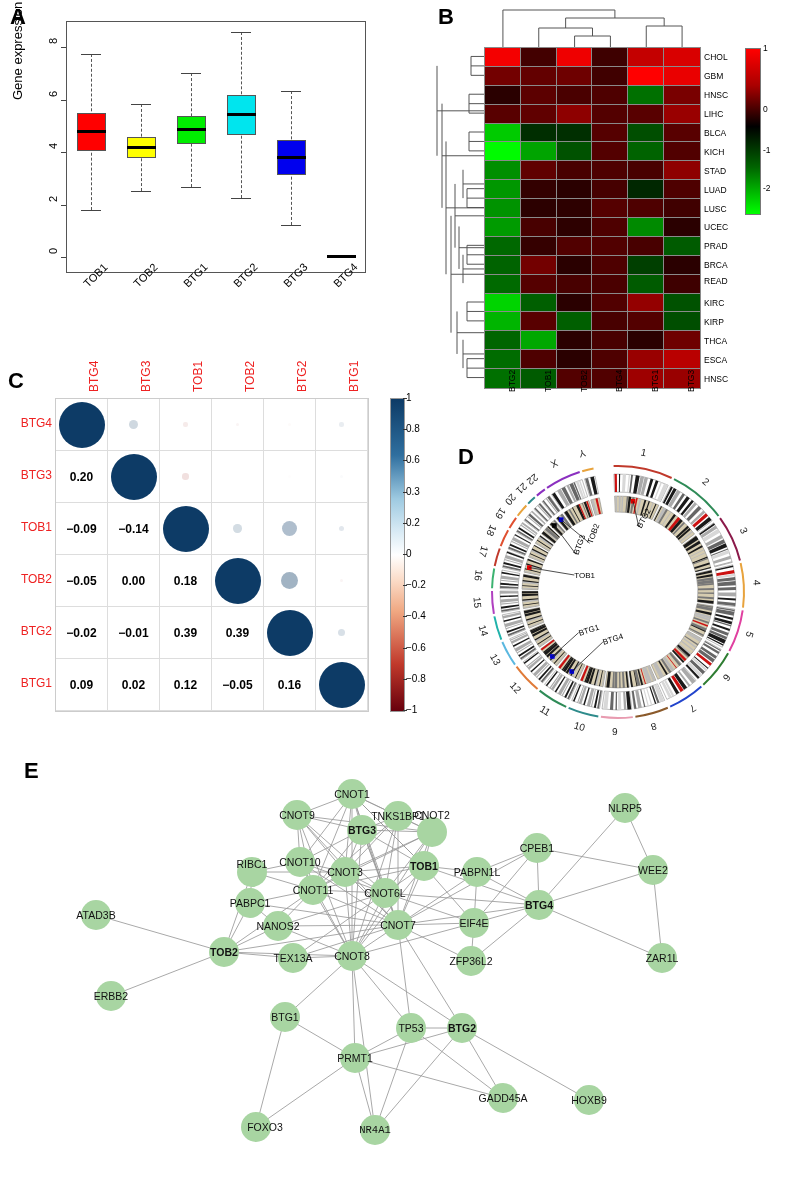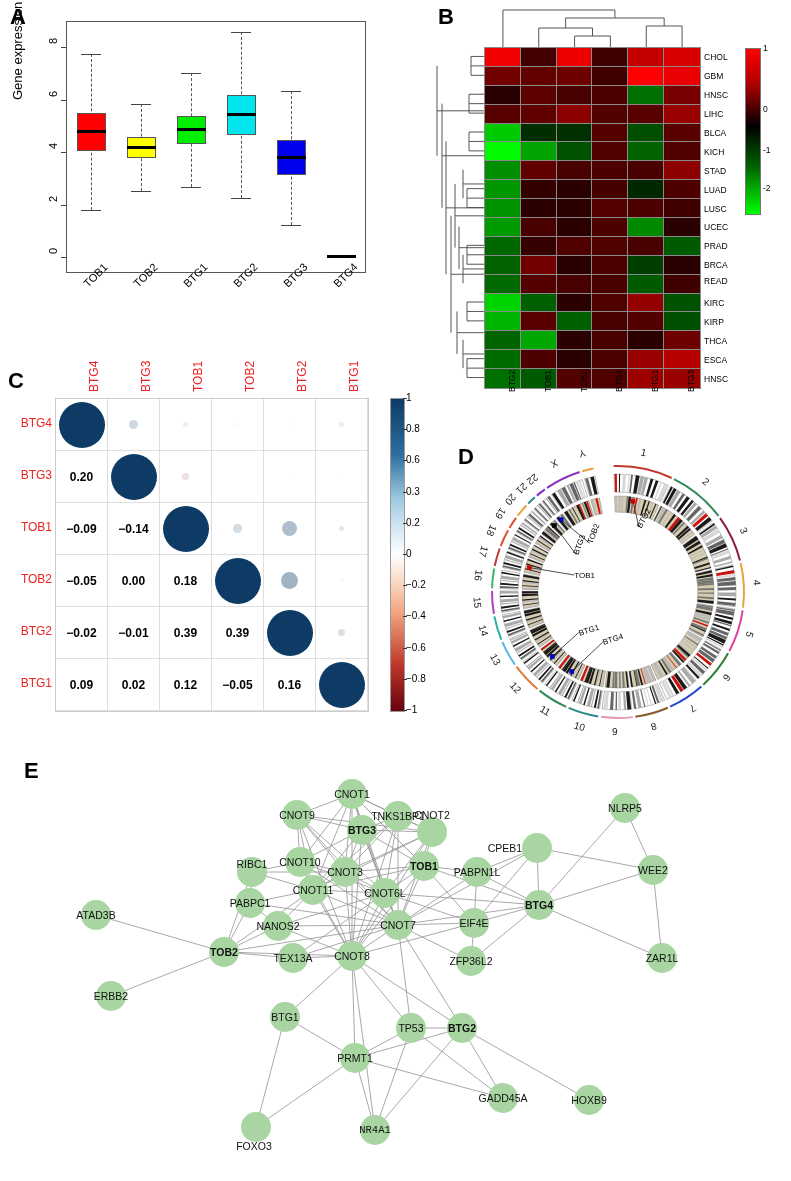--- a/index.html
+++ b/index.html
@@ -1098,21 +1098,21 @@
       <div class="nlabel" style="left: 625px; top: 68px;">NLRP5</div>
       <div class="node" style="left: 300px; top: 122px; width: 30px; height: 30px; background: rgb(168, 213, 162);"></div>
       <div class="nlabel" style="left: 300px; top: 122px;">CNOT10</div>
       <div class="node" style="left: 252px; top: 132px; width: 30px; height: 30px; background: rgb(168, 213, 162);"></div>
       <div class="nlabel" style="left: 252px; top: 124px;">RIBC1</div>
       <div class="node" style="left: 345px; top: 132px; width: 30px; height: 30px; background: rgb(168, 213, 162);"></div>
       <div class="nlabel" style="left: 345px; top: 132px;">CNOT3</div>
       <div class="node" style="left: 424px; top: 126px; width: 30px; height: 30px; background: rgb(168, 213, 162);"></div>
       <div class="nlabel bold" style="left: 424px; top: 126px;">TOB1</div>
       <div class="node" style="left: 537px; top: 108px; width: 30px; height: 30px; background: rgb(168, 213, 162);"></div>
-      <div class="nlabel" style="left: 505px; top: 108px;">CPEB1</div>
+      <div class="nlabel" style="left: 537px; top: 108px;">CPEB1</div>
       <div class="node" style="left: 313px; top: 150px; width: 30px; height: 30px; background: rgb(168, 213, 162);"></div>
       <div class="nlabel" style="left: 313px; top: 150px;">CNOT11</div>
       <div class="node" style="left: 385px; top: 153px; width: 30px; height: 30px; background: rgb(168, 213, 162);"></div>
       <div class="nlabel" style="left: 385px; top: 153px;">CNOT6L</div>
       <div class="node" style="left: 477px; top: 132px; width: 30px; height: 30px; background: rgb(168, 213, 162);"></div>
       <div class="nlabel" style="left: 477px; top: 132px; text-align: center;">PABPN1L</div>
       <div class="node" style="left: 653px; top: 130px; width: 30px; height: 30px; background: rgb(168, 213, 162);"></div>
       <div class="nlabel" style="left: 653px; top: 130px;">WEE2</div>
       <div class="node" style="left: 250px; top: 163px; width: 30px; height: 30px; background: rgb(168, 213, 162);"></div>
       <div class="nlabel" style="left: 250px; top: 163px;">PABPC1</div>
@@ -1144,17 +1144,17 @@
       <div class="nlabel" style="left: 411px; top: 288px;">TP53</div>
       <div class="node" style="left: 462px; top: 288px; width: 30px; height: 30px; background: rgb(168, 213, 162);"></div>
       <div class="nlabel bold" style="left: 462px; top: 288px;">BTG2</div>
       <div class="node" style="left: 355px; top: 318px; width: 30px; height: 30px; background: rgb(168, 213, 162);"></div>
       <div class="nlabel" style="left: 355px; top: 318px;">PRMT1</div>
       <div class="node" style="left: 503px; top: 358px; width: 30px; height: 30px; background: rgb(168, 213, 162);"></div>
       <div class="nlabel" style="left: 503px; top: 358px;">GADD45A</div>
       <div class="node" style="left: 589px; top: 360px; width: 30px; height: 30px; background: rgb(168, 213, 162);"></div>
       <div class="nlabel" style="left: 589px; top: 360px;">HOXB9</div>
       <div class="node" style="left: 256px; top: 387px; width: 30px; height: 30px; background: rgb(168, 213, 162);"></div>
-      <div class="nlabel" style="left: 254px; top: 387px; margin-top: 19px;">FOXO3</div>
+      <div class="nlabel" style="left: 265px; top: 387px;">FOXO3</div>
       <div class="node" style="left: 375px; top: 390px; width: 30px; height: 30px; background: rgb(168, 213, 162);"></div>
       <div class="nlabel" style="left: 375px; top: 390px; font-family: Liberation Mono, monospace;">NR4A1</div>
     </div>
 </div>
 
 </body></html>

